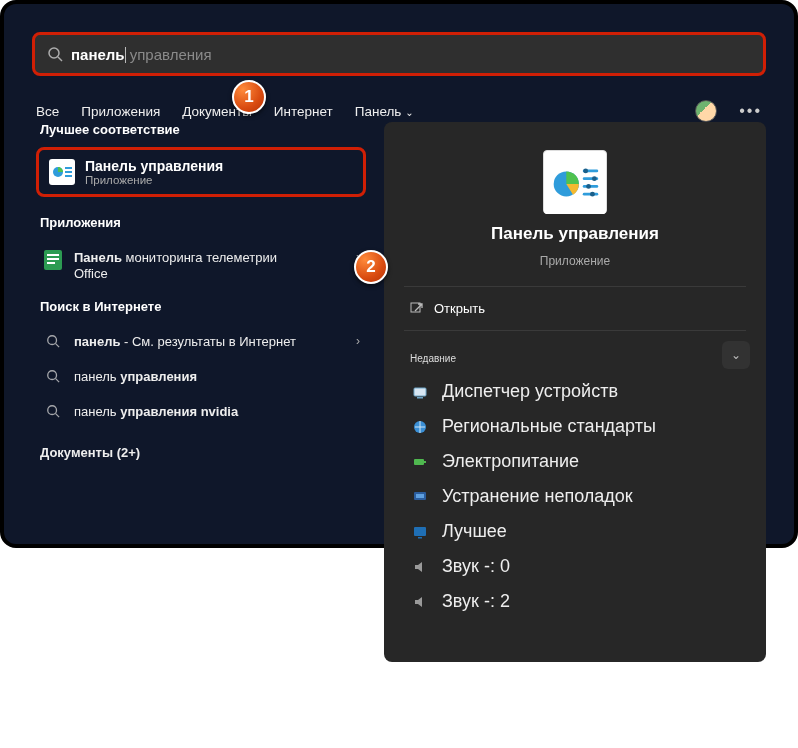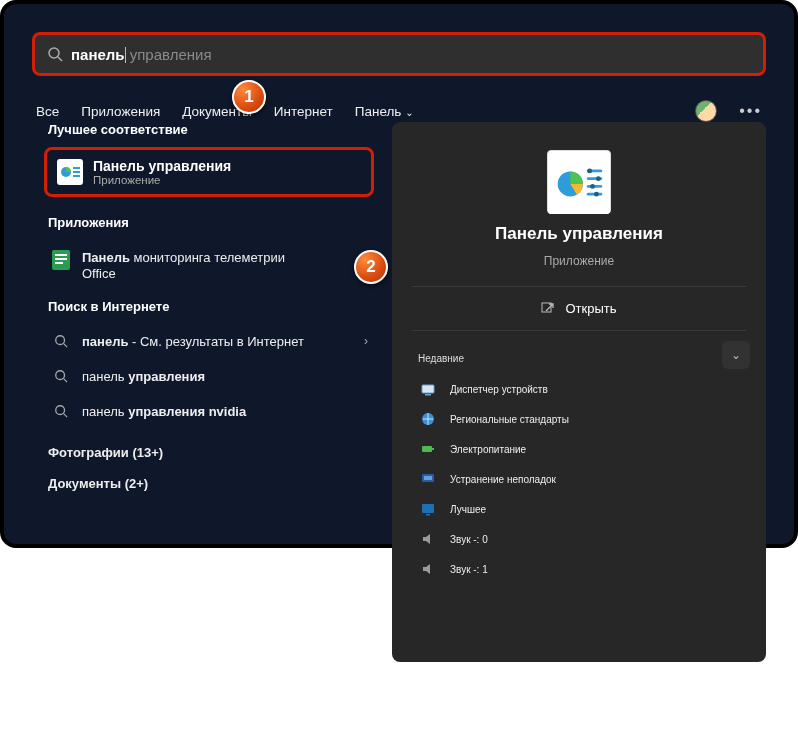--- a/index.html
+++ b/index.html
@@ -48,21 +48,21 @@
   .tabbar .tab { cursor: pointer; }
   .tabbar .spacer { flex: 1; }
   .avatar {
     width: 22px; height: 22px; border-radius: 50%;
     background: linear-gradient(135deg,#6fb36f 40%,#ffd8a8 40%);
     border:1px solid #555;
   }
   .more-dots { letter-spacing: 2px; color:#ccc; font-size:16px; cursor:pointer; }
 
   .cols { display: flex; gap: 18px; padding-left: 4px;}
-  .left { width: 330px; margin-left: 8px; }
+  .left { width: 330px; }
   .right {
     flex:1;
     background: #272727;
     border-radius: 8px;
     padding: 20px 20px 0 20px;
     min-height: 540px;
   }
 
   .sec-title { font-size: 13px; font-weight: 600; color:#fff; margin: 0 0 10px 4px; }
   .best-match {
@@ -102,31 +102,30 @@
   .hero-title { font-size: 17px; font-weight:600; }
   .hero-sub { font-size: 12px; color:#aaa; }
   .open-row {
     display:flex; align-items:center; gap:10px;
     padding: 14px 6px;
     border-top:1px solid #3a3a3a;
     border-bottom:1px solid #3a3a3a;
     font-size:13px;
     cursor:pointer;
     position:relative;
-    justify-content:center;
   }
   .expand-chev {
     position:absolute; right:-4px; top: 54px;
     width:28px; height:28px; border-radius:6px; background:#323232;
     display:flex; align-items:center; justify-content:center; color:#bbb; font-size:12px;
   }
   .recent-title { font-size:10px; color:#ddd; margin: 22px 0 10px 6px;}
   .recent-row {
     display:flex; align-items:center; gap:12px;
-    padding: 7px 6px; font-size:10px; color:#eee; cursor:pointer;
+    padding: 7px 6px; font-size:18px; color:#eee; cursor:pointer;
   }
   .recent-row .ri { width:20px; display:flex; justify-content:center;}
 
   
   .badge {
     position:absolute;
     width:34px; height:34px; border-radius:50%;
     background: radial-gradient(circle at 30% 25%, #ff8a3a, #d94b10 60%, #b63205);
     border:2px solid #fff;
     box-shadow: 0 2px 4px rgba(0,0,0,.6);
@@ -233,21 +232,20 @@
           <span class="si">
               <svg width="14" height="14" viewBox="0 0 16 16">
                 <circle cx="7" cy="7" r="5" stroke="#ccc" stroke-width="1.5" fill="none"></circle>
                 <line x1="11" y1="11" x2="15" y2="15" stroke="#ccc" stroke-width="1.5"></line>
               </svg>
             </span>
           <span><span>панель </span><b>управления nvidia</b></span>
         </div>
       </div>
 
-      <div class="cat-row">Фотографии (13+)</div>
       <div class="cat-row">Документы (2+)</div>
     </div>
 
     <div class="right">
       <div class="hero">
         <div class="hero-icon">
           <svg width="64" height="64" viewBox="0 0 64 64">
               <rect width="64" height="64" rx="4" fill="#fff"></rect>
               <circle cx="23" cy="33" r="13" fill="#2f9cdb"></circle>
               <path d="M23 33 L23 20 A13 13 0 0 1 36 33 Z" fill="#4fc24f"></path>
@@ -331,19 +329,19 @@
             </svg>
           </span>
         <span>Звук -: 0</span>
       </div>
       <div class="recent-row">
         <span class="ri">
             <svg width="16" height="16" viewBox="0 0 16 16">
               <path d="M3 6 H6 L10 3 V13 L6 10 H3 Z" fill="#9a9a9a"></path>
             </svg>
           </span>
-        <span>Звук -: 1</span>
+        <span>Звук -: 2</span>
       </div>
 
     </div>
   </div>
 
 </div>
 
 </body></html>

